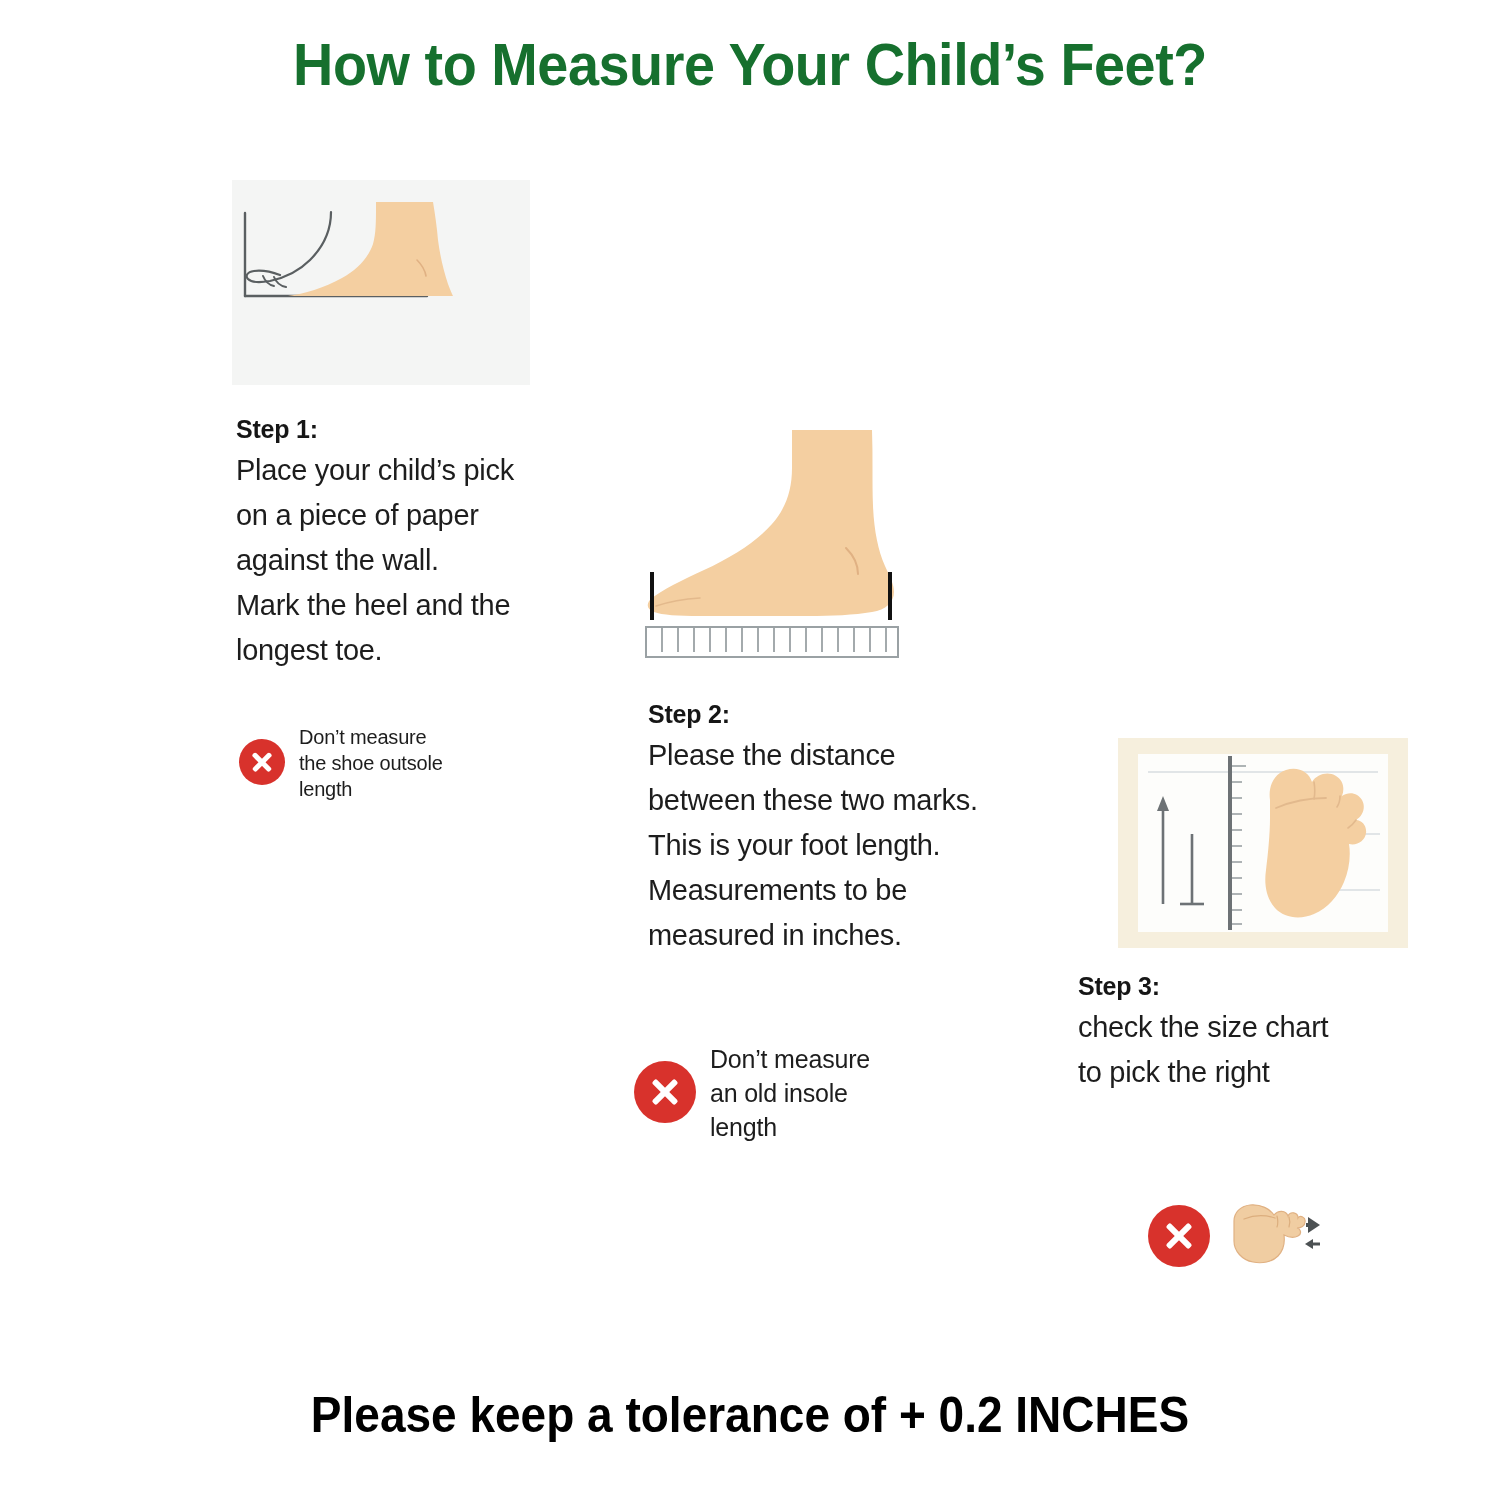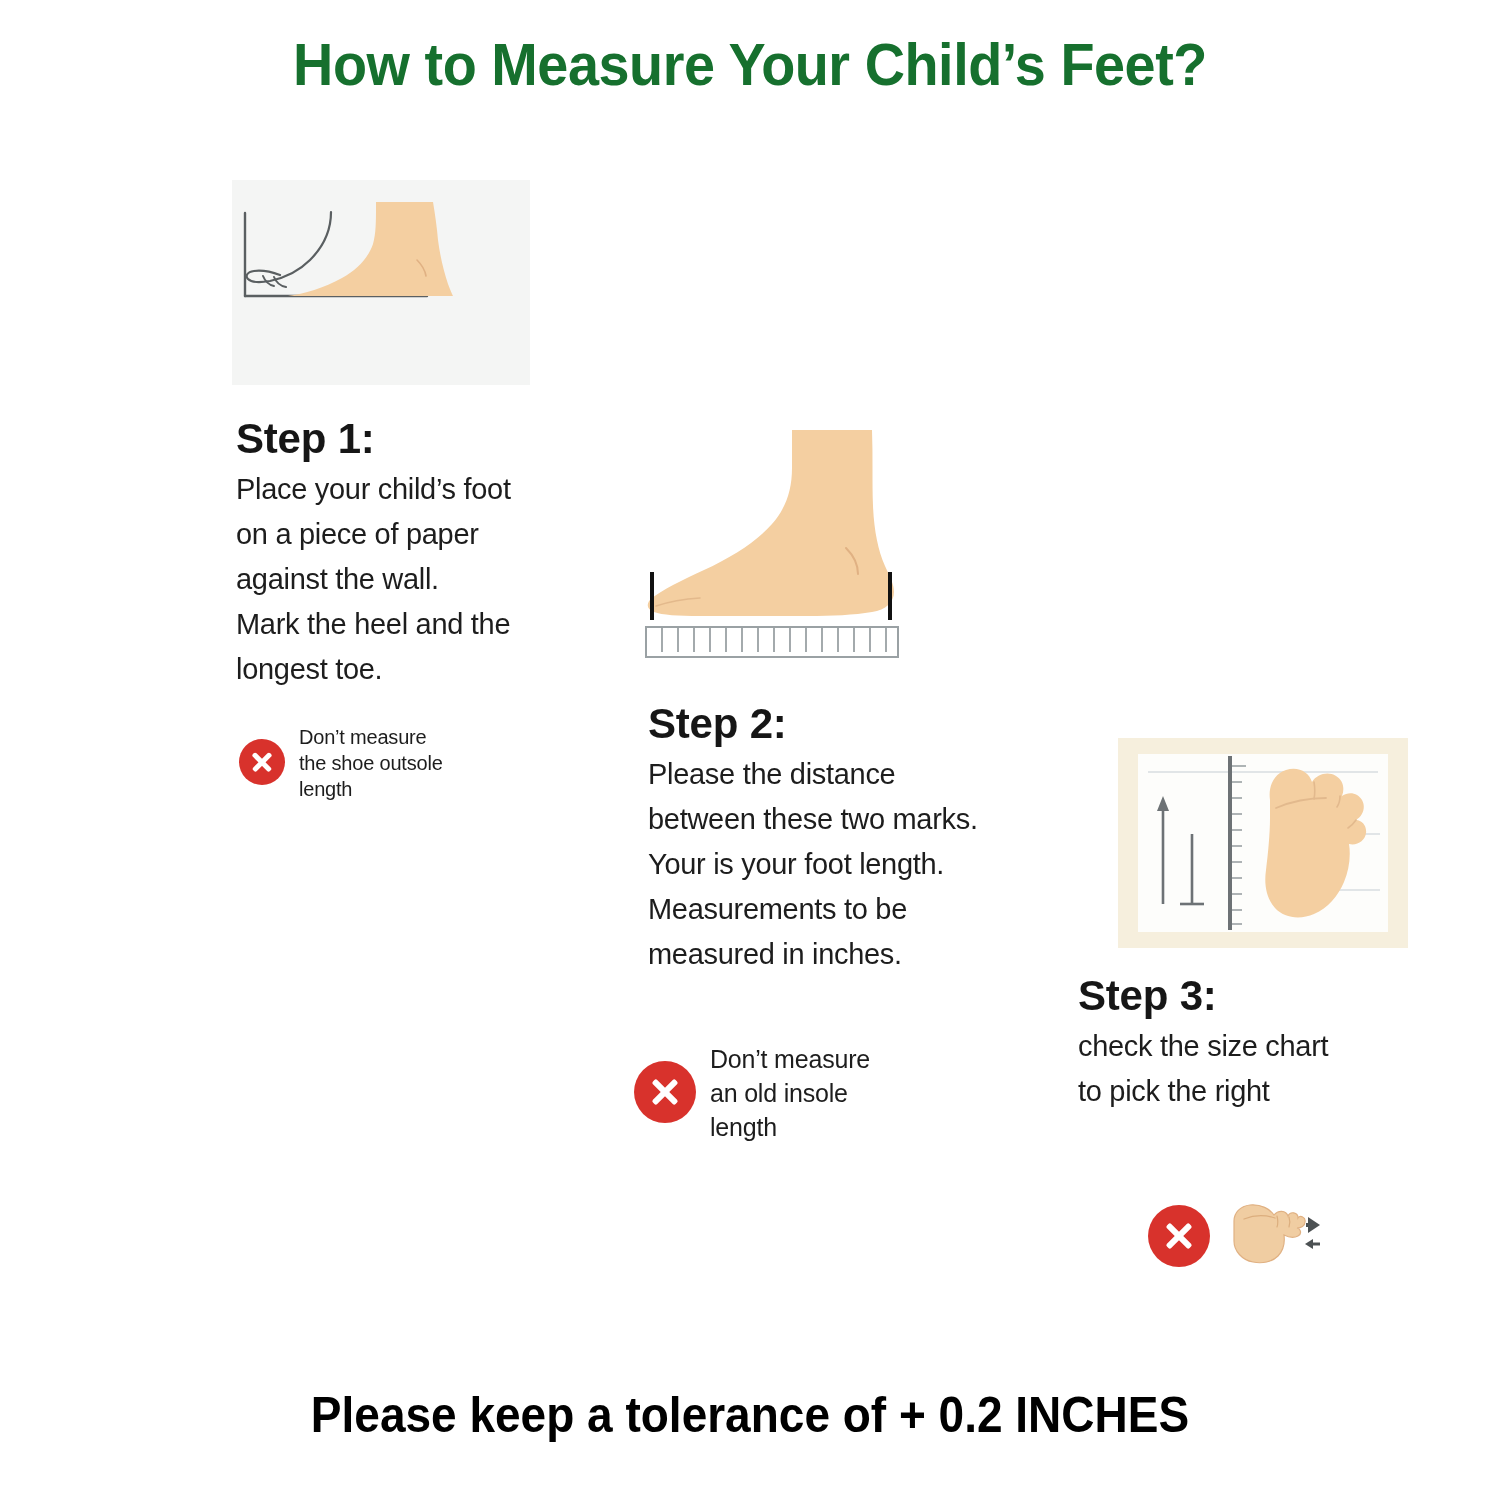--- a/index.html
+++ b/index.html
@@ -43,21 +43,21 @@
     font-weight: bold;
     color: #000000;
     font-family: "Liberation Sans Narrow", "Liberation Sans", sans-serif;
     transform: scaleX(0.92);
   }
 
   
   .step-block { position: absolute; }
 
   .step-title {
-    font-size: 42px;
+    font-size: 25px;
     font-weight: bold;
     color: #161616;
     margin: 0 0 6px 0;
     letter-spacing: -0.2px;
   }
   .step-body {
     font-size: 29px;
     line-height: 41px;
     color: #1d1d1d;
     letter-spacing: -0.3px;
@@ -148,21 +148,21 @@
 
     <path d="M 56 116 C 72 114 92 108 110 98 C 126 89 136 78 141 64 C 144 54 144 40 144 28 L 144 22 L 201 22
              C 203 34 205 48 206 60 C 208 76 212 92 216 104 C 219 112 221 116 221 116 Z" fill="#f4cfa1"></path>
     <path d="M 185 80 C 190 85 193 90 194 96" stroke="#e0b183" stroke-width="1.6" fill="none" stroke-linecap="round"></path>
   </svg>
 </div>
 
 <div class="step-block" id="step1-text" style="left:236px; top:415px; width:330px;">
   <div class="step-title">Step 1:</div>
   <div class="step-body">
-    <p>Place your child’s foot</p>
+    <p>Place your child’s pick</p>
     <p>on a piece of paper</p>
     <p>against the wall.</p>
     <p>Mark the heel and the</p>
     <p>longest toe.</p>
   </div>
 </div>
 
 <div class="warn warn-sm" style="position:absolute; left:239px; top:722px;">
   <div class="warn-circle">
     <span class="bar b1"></span>
@@ -211,21 +211,21 @@
       <line x1="246" y1="207" x2="246" y2="232"></line>
     </g>
   </svg>
 </div>
 
 <div class="step-block" id="step2-text" style="left:648px; top:700px; width:440px;">
   <div class="step-title">Step 2:</div>
   <div class="step-body">
     <p>Please the distance</p>
     <p>between these two marks.</p>
-    <p>Your is your foot length.</p>
+    <p>This is your foot length.</p>
     <p>Measurements to be</p>
     <p>measured in inches.</p>
   </div>
 </div>
 
 <div class="warn warn-md" style="position:absolute; left:634px; top:1040px;">
   <div class="warn-circle">
     <span class="bar b1"></span>
     <span class="bar b2"></span>
   </div>

